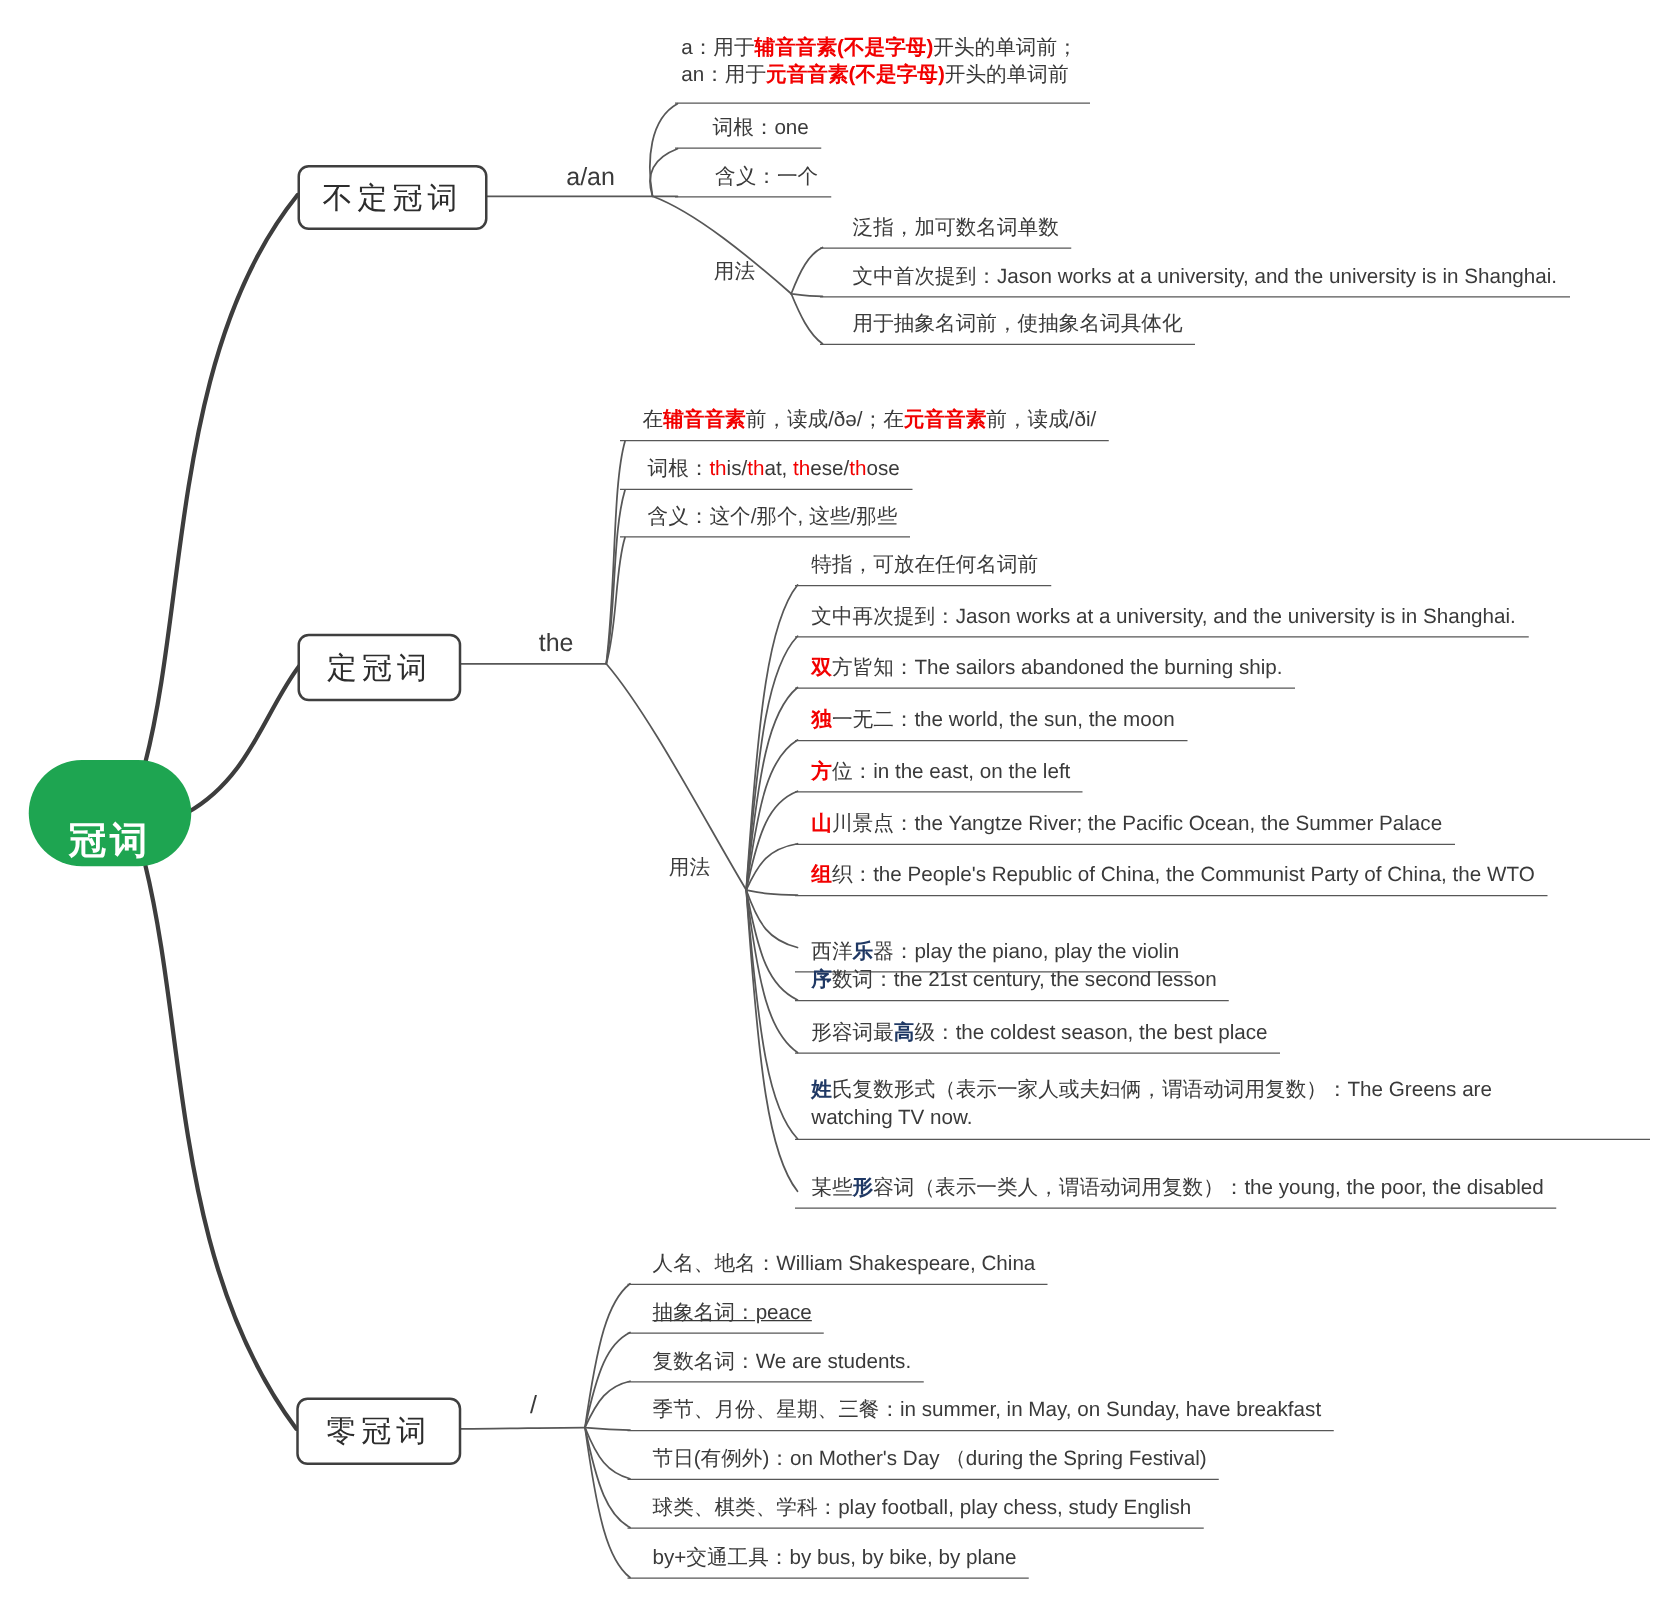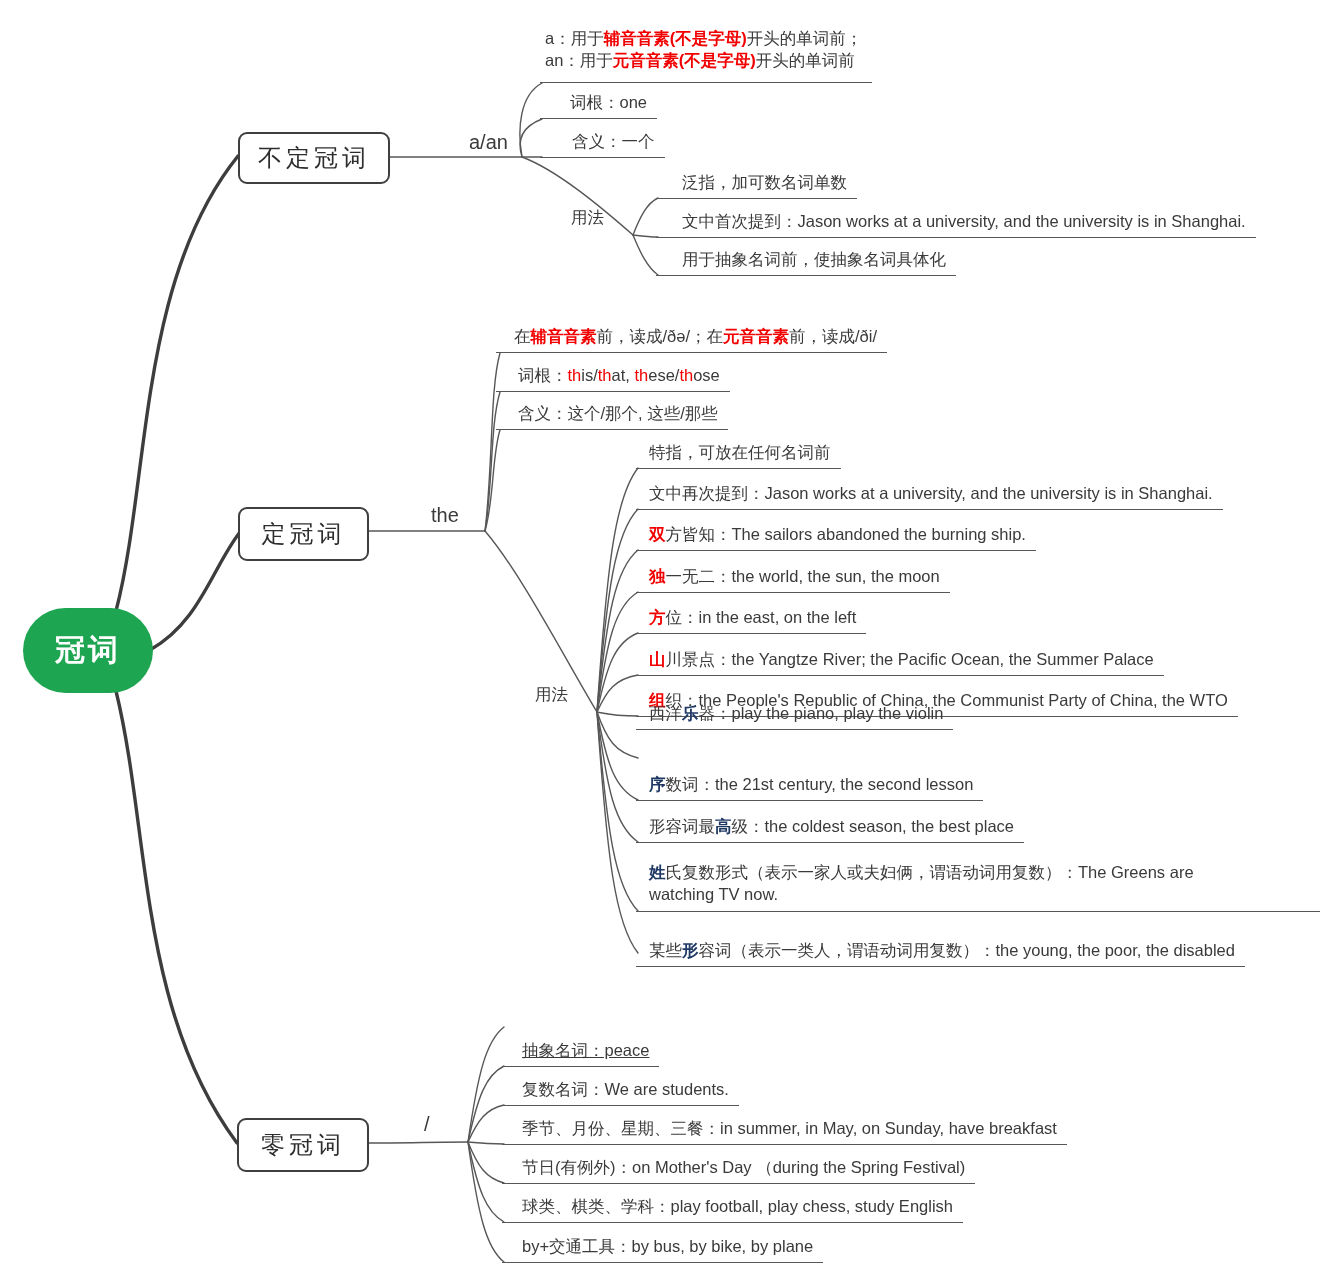--- a/index.html
+++ b/index.html
@@ -15,21 +15,21 @@
         border-bottom:1.6px solid var(--line,#575757);}
   .two{white-space:pre-line;padding-bottom:11px;}
   .fam{white-space:pre-line;padding-bottom:6px;}
   .parent-label{position:absolute;z-index:2;font-size:16.5px;line-height:22px;color:var(--text,#3a3a3a);}
   .edge-label{position:absolute;z-index:2;font-size:20px;line-height:24px;color:var(--text,#3a3a3a);}
 
   .box{position:absolute;z-index:3;border:2.5px solid #3f3f3f;border-radius:9px;background:#fff;
        display:flex;align-items:center;justify-content:center;
        font-family:"Liberation Serif",serif;font-size:24px;color:#2d2d2d;letter-spacing:4px;}
   .root{position:absolute;z-index:3;background:var(--root_green,#1ea551);color:#fff;border-radius:44px;
-        display:flex;align-items:center;justify-content:center;
+        display:flex;align-items:flex-end;justify-content:center;
         font-size:30px;font-weight:700;letter-spacing:3px;}
 
   .seg-red{color:var(--red,#f20000);}
   .seg-redb{color:var(--red,#f20000);font-weight:700;}
   .seg-navyb{color:var(--navy,#1f3864);font-weight:700;}
 </style>
 </head>
 <body>
 
 <div id="canvas">
@@ -87,21 +87,21 @@
   <div class="box" style="left:238px;top:132px;width:148px;height:48px;align-items:center;">
     <span>不定冠词</span>
   </div>
   <div class="box" style="left:238px;top:507px;width:127px;height:50px;">
     <span>定冠词</span>
   </div>
   <div class="box" style="left:237px;top:1118px;width:128px;height:50px;text-align:right;">
     <span>零冠词</span>
   </div>
 
-  <div class="edge-label" style="left:453px;top:130px;margin-left:16px;">a/an</div>
+  <div class="edge-label" style="left:453px;top:130px;">a/an</div>
   <div class="edge-label" style="left:431px;top:503px;">the</div>
   <div class="edge-label" style="left:424px;top:1112px;">/</div>
 
   <div class="leaf two" style="left:540px;top:27px;padding-left:5px;"><span>a：用于</span><span class="seg-redb">辅音音素(不是字母)</span><span>开头的单词前；
 an：用于</span><span class="seg-redb">元音音素(不是字母)</span><span>开头的单词前</span></div>
   <div class="leaf" style="left:540px;top:91px;padding-left:30px;"><span>词根：one</span></div>
   <div class="leaf" style="left:540px;top:130px;padding-left:32px;"><span>含义：一个</span></div>
   <div class="parent-label" style="left:571px;top:206px;">用法</div>
   <div class="leaf" style="left:656px;top:171px;padding-left:26px;"><span>泛指，加可数名词单数</span></div>
   <div class="leaf" style="left:656px;top:210px;padding-left:26px;"><span>文中首次提到：Jason works at a university, and the university is in Shanghai.</span></div>
@@ -112,27 +112,28 @@
   <div class="leaf" style="left:496px;top:402px;padding-left:22px;"><span>含义：这个/那个, 这些/那些</span></div>
   <div class="parent-label" style="left:535px;top:683px;">用法</div>
 
   <div class="leaf" style="left:636px;top:441px;padding-left:13px;"><span>特指，可放在任何名词前</span></div>
   <div class="leaf" style="left:636px;top:482px;padding-left:13px;"><span>文中再次提到：Jason works at a university, and the university is in Shanghai.</span></div>
   <div class="leaf" style="left:636px;top:523px;padding-left:13px;"><span class="seg-redb">双</span><span>方皆知：The sailors abandoned the burning ship.</span></div>
   <div class="leaf" style="left:636px;top:565px;padding-left:13px;"><span class="seg-redb">独</span><span>一无二：the world, the sun, the moon</span></div>
   <div class="leaf" style="left:636px;top:606px;padding-left:13px;"><span class="seg-redb">方</span><span>位：in the east, on the left</span></div>
   <div class="leaf" style="left:636px;top:648px;padding-left:13px;"><span class="seg-redb">山</span><span>川景点：the Yangtze River; the Pacific Ocean, the Summer Palace</span></div>
   <div class="leaf" style="left:636px;top:689px;padding-left:13px;"><span class="seg-redb">组</span><span>织：the People's Republic of China, the Communist Party of China, the WTO</span></div>
-  <div class="leaf" style="left:636px;top:702px;padding-left:13px;text-align:right;"><span>西洋</span><span class="seg-navyb">乐</span><span>器：play the piano, play the violin</span></div>
+  <div class="leaf" style="left:636px;top:750px;padding-left:13px;text-align:right;"><span>西洋</span><span class="seg-navyb">乐</span><span>器：play the piano, play the violin</span></div>
   <div class="leaf" style="left:636px;top:773px;padding-left:13px;"><span class="seg-navyb">序</span><span>数词：the 21st century, the second lesson</span></div>
   <div class="leaf fam" style="left:636px;top:861px;padding-left:13px;width:661px;"><span class="seg-navyb">姓</span><span>氏复数形式（表示一家人或夫妇俩，谓语动词用复数）：The Greens are
 watching TV now.</span></div>
   <div class="leaf" style="left:636px;top:815px;padding-left:13px;"><span>形容词最</span><span class="seg-navyb">高</span><span>级：the coldest season, the best place</span></div>
   <div class="leaf" style="left:636px;top:926px;padding-left:13px;margin-top:13px;"><span>某些</span><span class="seg-navyb">形</span><span>容词（表示一类人，谓语动词用复数）：the young, the poor, the disabled</span></div>
 
+  <div class="leaf" style="left:502px;top:1000px;padding-left:20px;"><span>人名、地名：William Shakespeare, China</span></div>
   <div class="leaf" style="left:502px;top:1039px;padding-left:20px;text-decoration:underline;"><span>抽象名词：peace</span></div>
   <div class="leaf" style="left:502px;top:1078px;padding-left:20px;"><span>复数名词：We are students.</span></div>
   <div class="leaf" style="left:502px;top:1117px;padding-left:20px;"><span>季节、月份、星期、三餐：in summer, in May, on Sunday, have breakfast</span></div>
   <div class="leaf" style="left:502px;top:1156px;padding-left:20px;"><span>节日(有例外)：on Mother's Day （during the Spring Festival)</span></div>
   <div class="leaf" style="left:502px;top:1195px;padding-left:20px;"><span>球类、棋类、学科：play football, play chess, study English</span></div>
   <div class="leaf" style="left:502px;top:1235px;padding-left:20px;"><span>by+交通工具：by bus, by bike, by plane</span></div>
 
 </div>
 
 </body></html>

